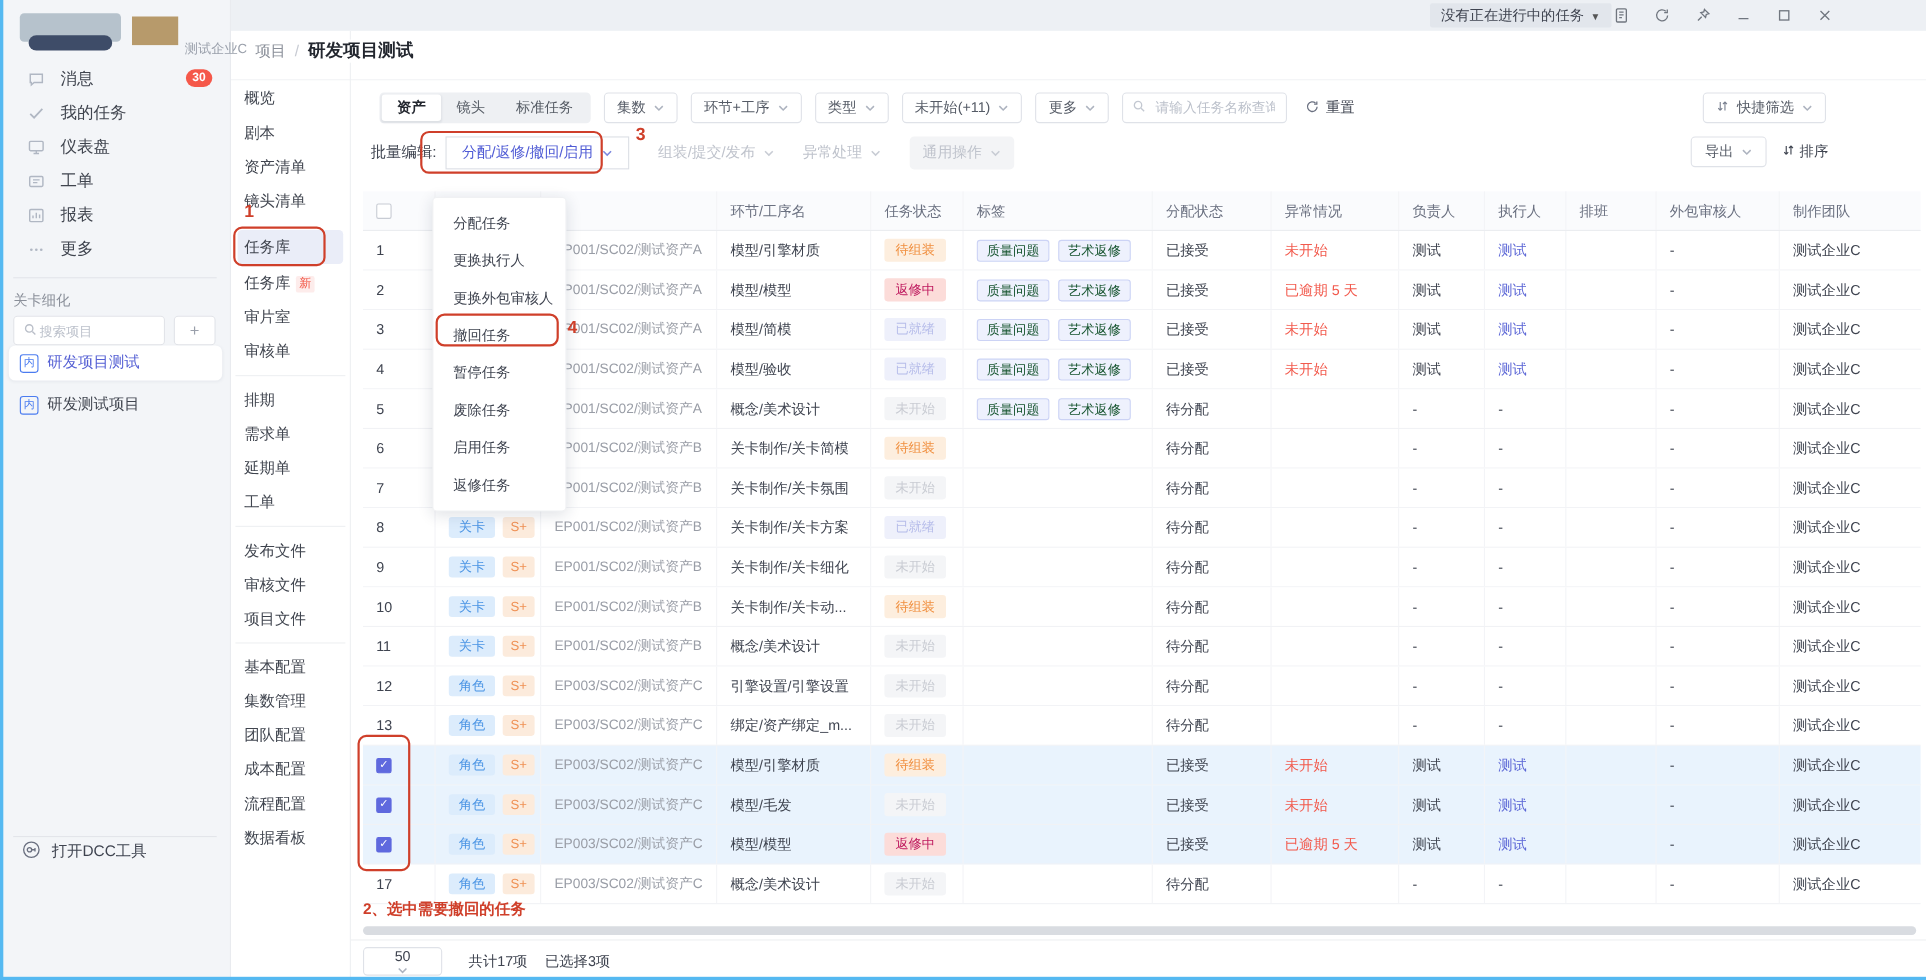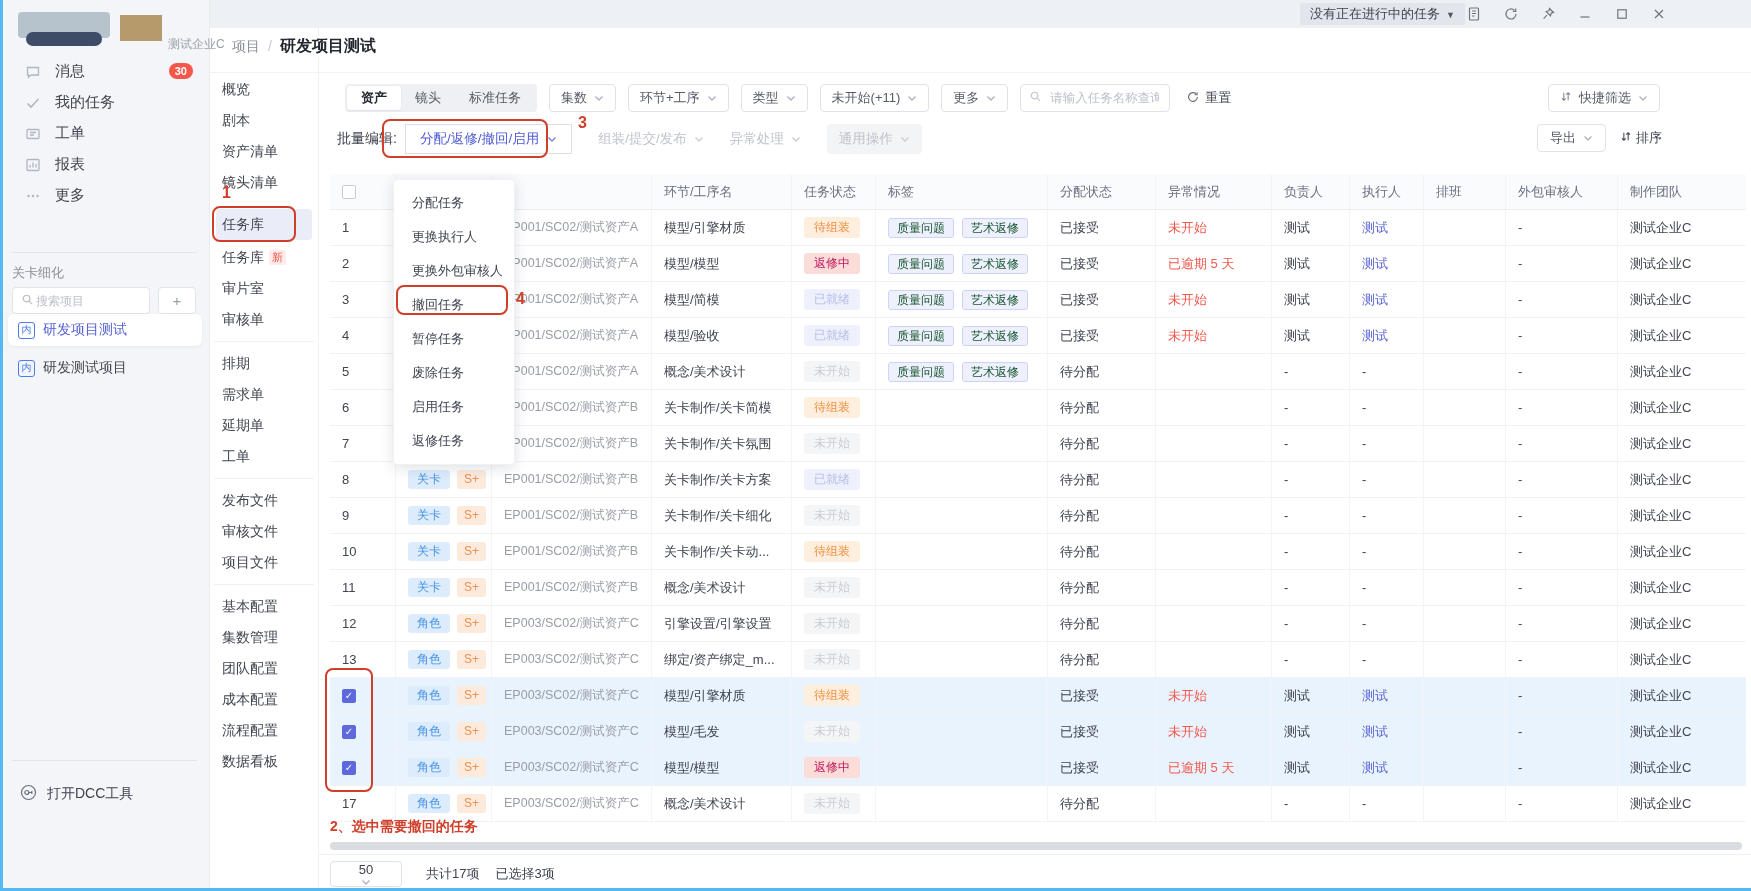--- a/index.html
+++ b/index.html
@@ -33,21 +33,21 @@
   .sb-search input::placeholder{color:#bcc1cb;}
   .sb-add{position:absolute;left:158px;top:287px;width:38px;height:27px;background:#fff;border:1px solid #e2e4e9;border-radius:4px;color:#9aa0ab;font-size:15px;text-align:center;line-height:25px;cursor:pointer;}
   .sb-staterow{position:absolute;left:12px;right:10px;top:320px;height:18px;font-size:13px;color:#6a6f7a;display:flex;align-items:center;}
   .sb-staterow .chevwrap{margin-left:6px;}
   .sb-outsrc{margin-left:auto;display:flex;align-items:center;gap:5px;color:#555b66;}
   .cbx{width:13px;height:13px;border:1px solid #c9cdd5;border-radius:2px;background:#fff;display:inline-block;}
   .proj-card{position:absolute;left:8px;width:194px;height:32px;display:flex;align-items:center;padding-left:10px;border-radius:6px;cursor:pointer;font-size:14px;color:#40454f;}
   .proj-card.active{background:#fff;box-shadow:0 1px 3px rgba(40,50,80,.06);color:#5560d4;}
   .proj-tag{width:17px;height:17px;border:1px solid #4b7cf0;color:#4b7cf0;border-radius:3px;font-size:10px;display:inline-flex;align-items:center;justify-content:center;margin-right:8px;flex:none;}
   .sb-bottom-div{position:absolute;left:12px;right:12px;top:760px;height:1px;background:#e3e5ea;}
-  .sb-dcc{position:absolute;left:20px;top:784px;display:flex;align-items:center;gap:10px;font-size:14px;color:#3f4450;cursor:pointer;}
+  .sb-dcc{position:absolute;left:20px;top:764px;display:flex;align-items:center;gap:10px;font-size:14px;color:#3f4450;cursor:pointer;}
 
   
   .projnav{position:absolute;left:210px;top:74px;width:108px;bottom:0;background:#fff;z-index:6;}
   .projnav-border{position:absolute;left:318px;top:28px;bottom:0;width:1px;background:#eef0f2;z-index:6;}
   .pn-item{position:relative;height:31px;line-height:31px;margin:0 6px;padding-left:6px;font-size:14px;color:#40454f;cursor:pointer;border-radius:4px;white-space:nowrap;}
   .pn-item.active{background:#eaedf8;margin-top:11px;margin-bottom:2px;}
   .pn-new{display:inline-block;margin-left:5px;background:#fdeceb;color:#f25443;font-size:11px;line-height:15px;padding:0 3px;border-radius:2px;vertical-align:1px;}
   .pn-div{height:1px;background:#eef0f2;margin:6px 4px;}
 
   
@@ -179,20 +179,29 @@
           <span>消息</span>
           <span class="sb-badge">30</span>
         </div>
         <div class="sb-item">
           <span class="sb-ico">
             <svg width="16" height="16" viewBox="0 0 16 16" fill="none" stroke="#b0b7c3" stroke-width="1.6">
               <polyline points="2.5,8.5 6,12 13.5,4"></polyline>
             </svg>
           </span>
           <span>我的任务</span>
+        </div>
+        <div class="sb-item">
+          <span class="sb-ico">
+            <svg width="16" height="16" viewBox="0 0 16 16" fill="none" stroke="#b0b7c3" stroke-width="1.3">
+              <rect x="1.8" y="2.5" width="12.4" height="8.5" rx="1"></rect>
+              <path d="M8 11v2.5M5.5 13.5h5"></path>
+            </svg>
+          </span>
+          <span>仪表盘</span>
         </div>
         <div class="sb-item">
           <span class="sb-ico">
             <svg width="16" height="16" viewBox="0 0 16 16" fill="none" stroke="#b0b7c3" stroke-width="1.3">
               <rect x="2" y="3.5" width="12" height="9" rx="1"></rect>
               <path d="M5 6.5h6M5 9h4"></path>
             </svg>
           </span>
           <span>工单</span>
         </div>

